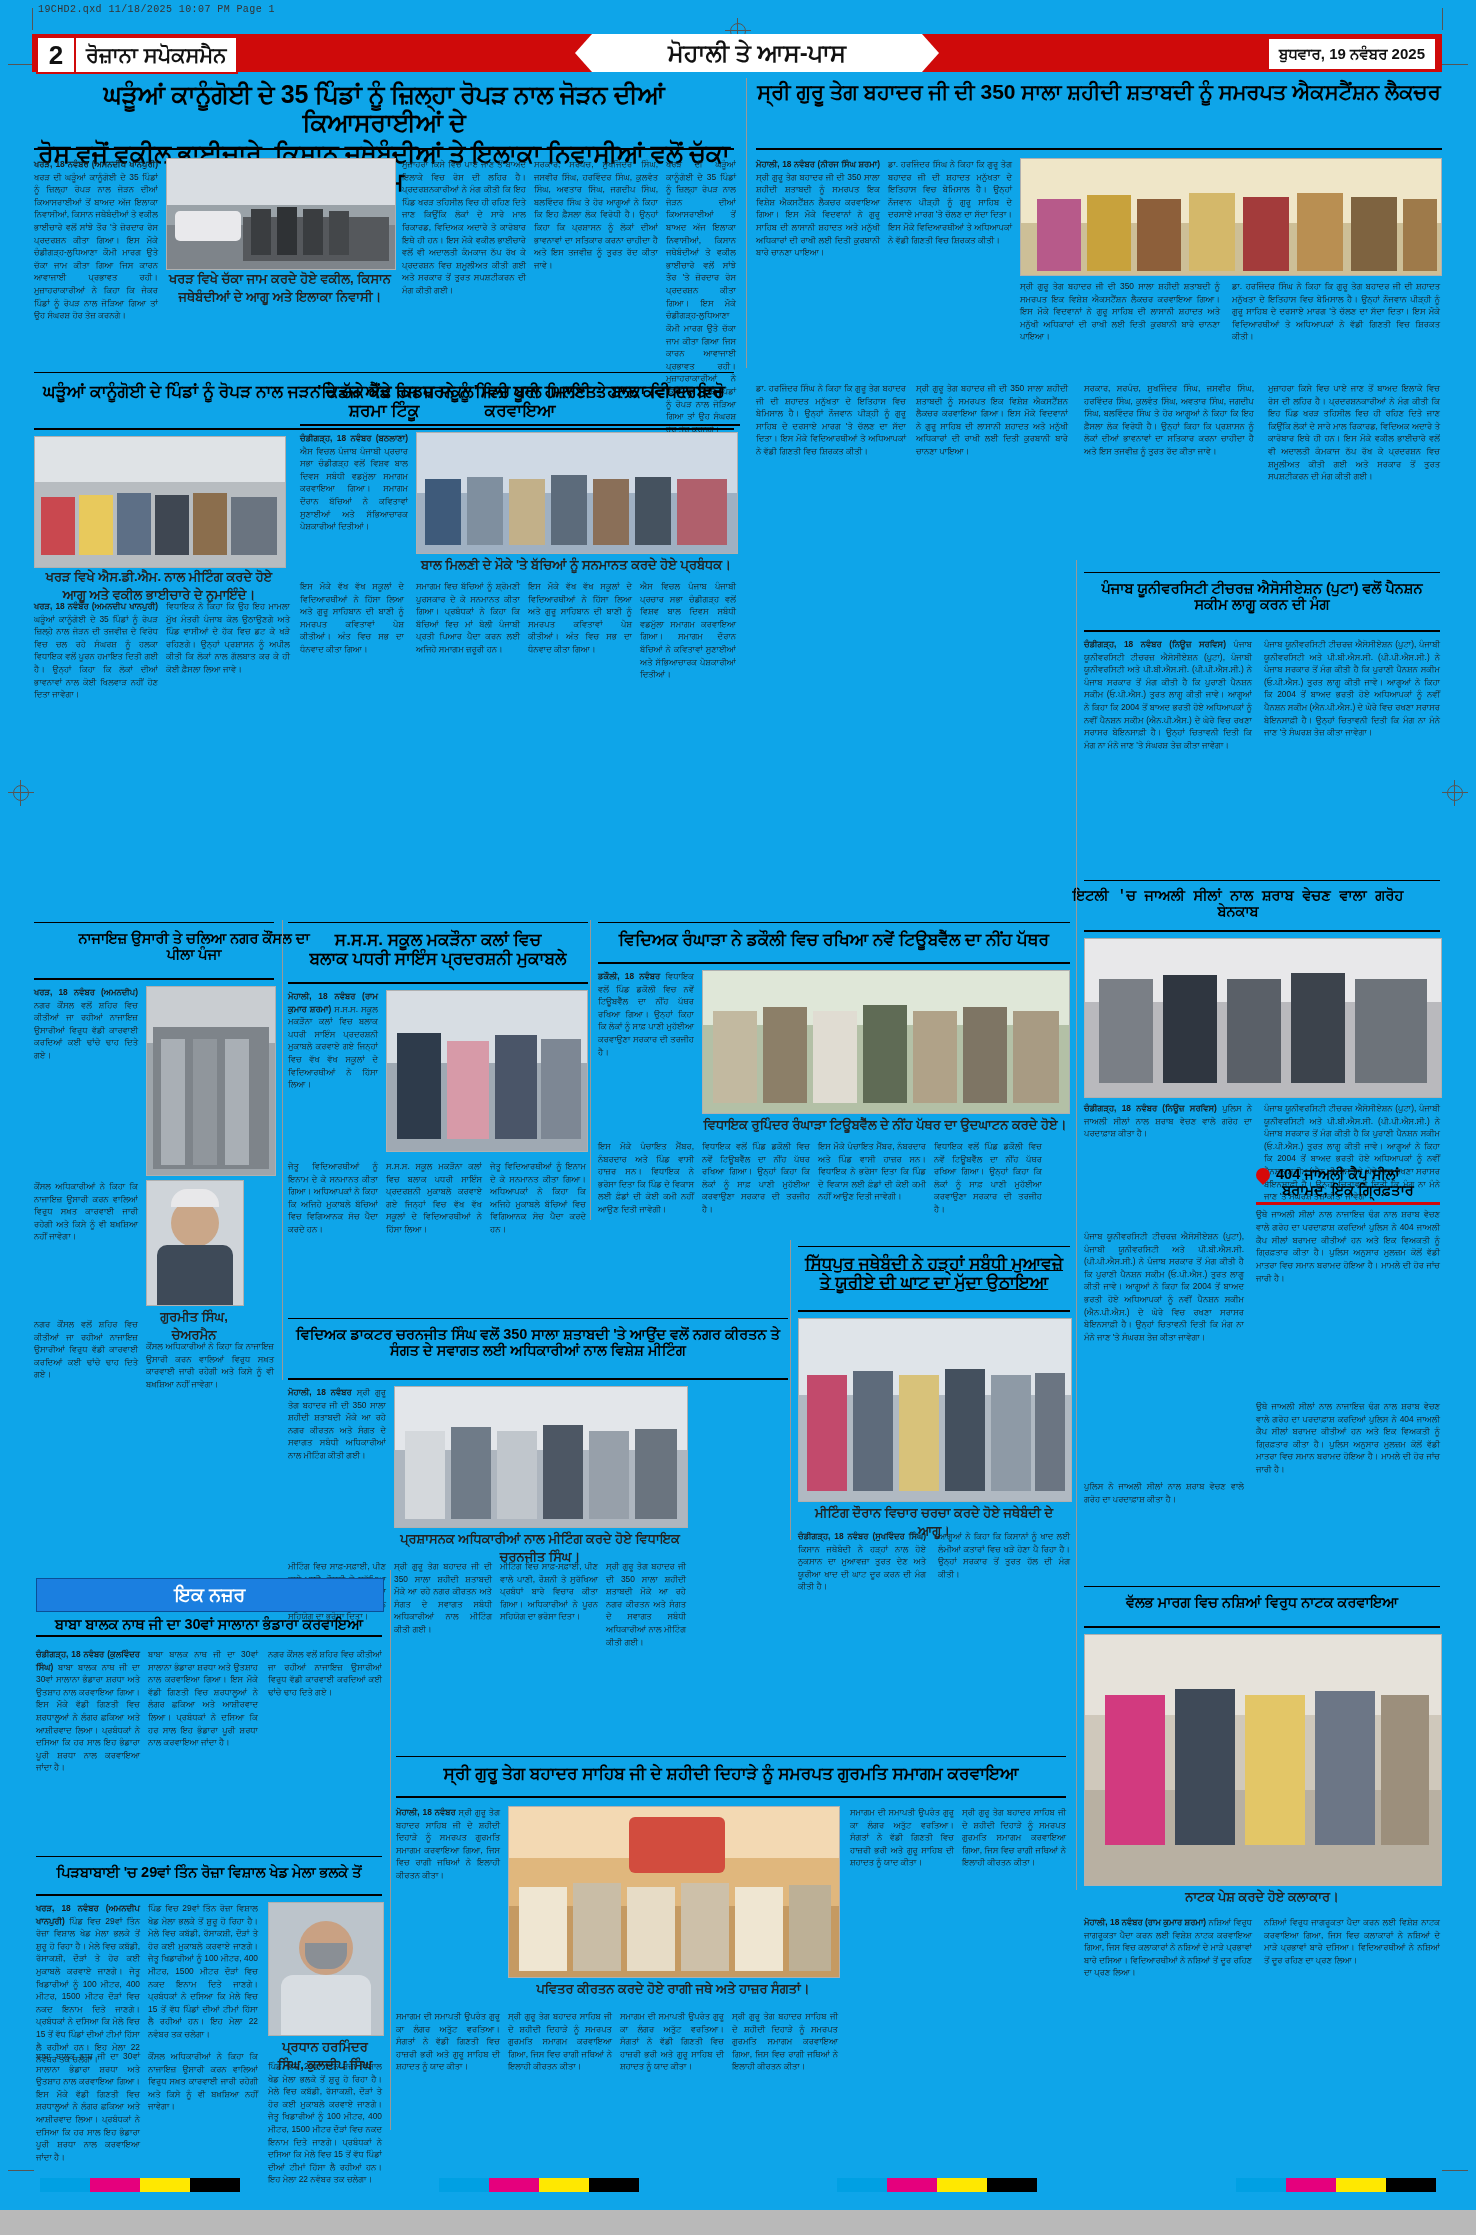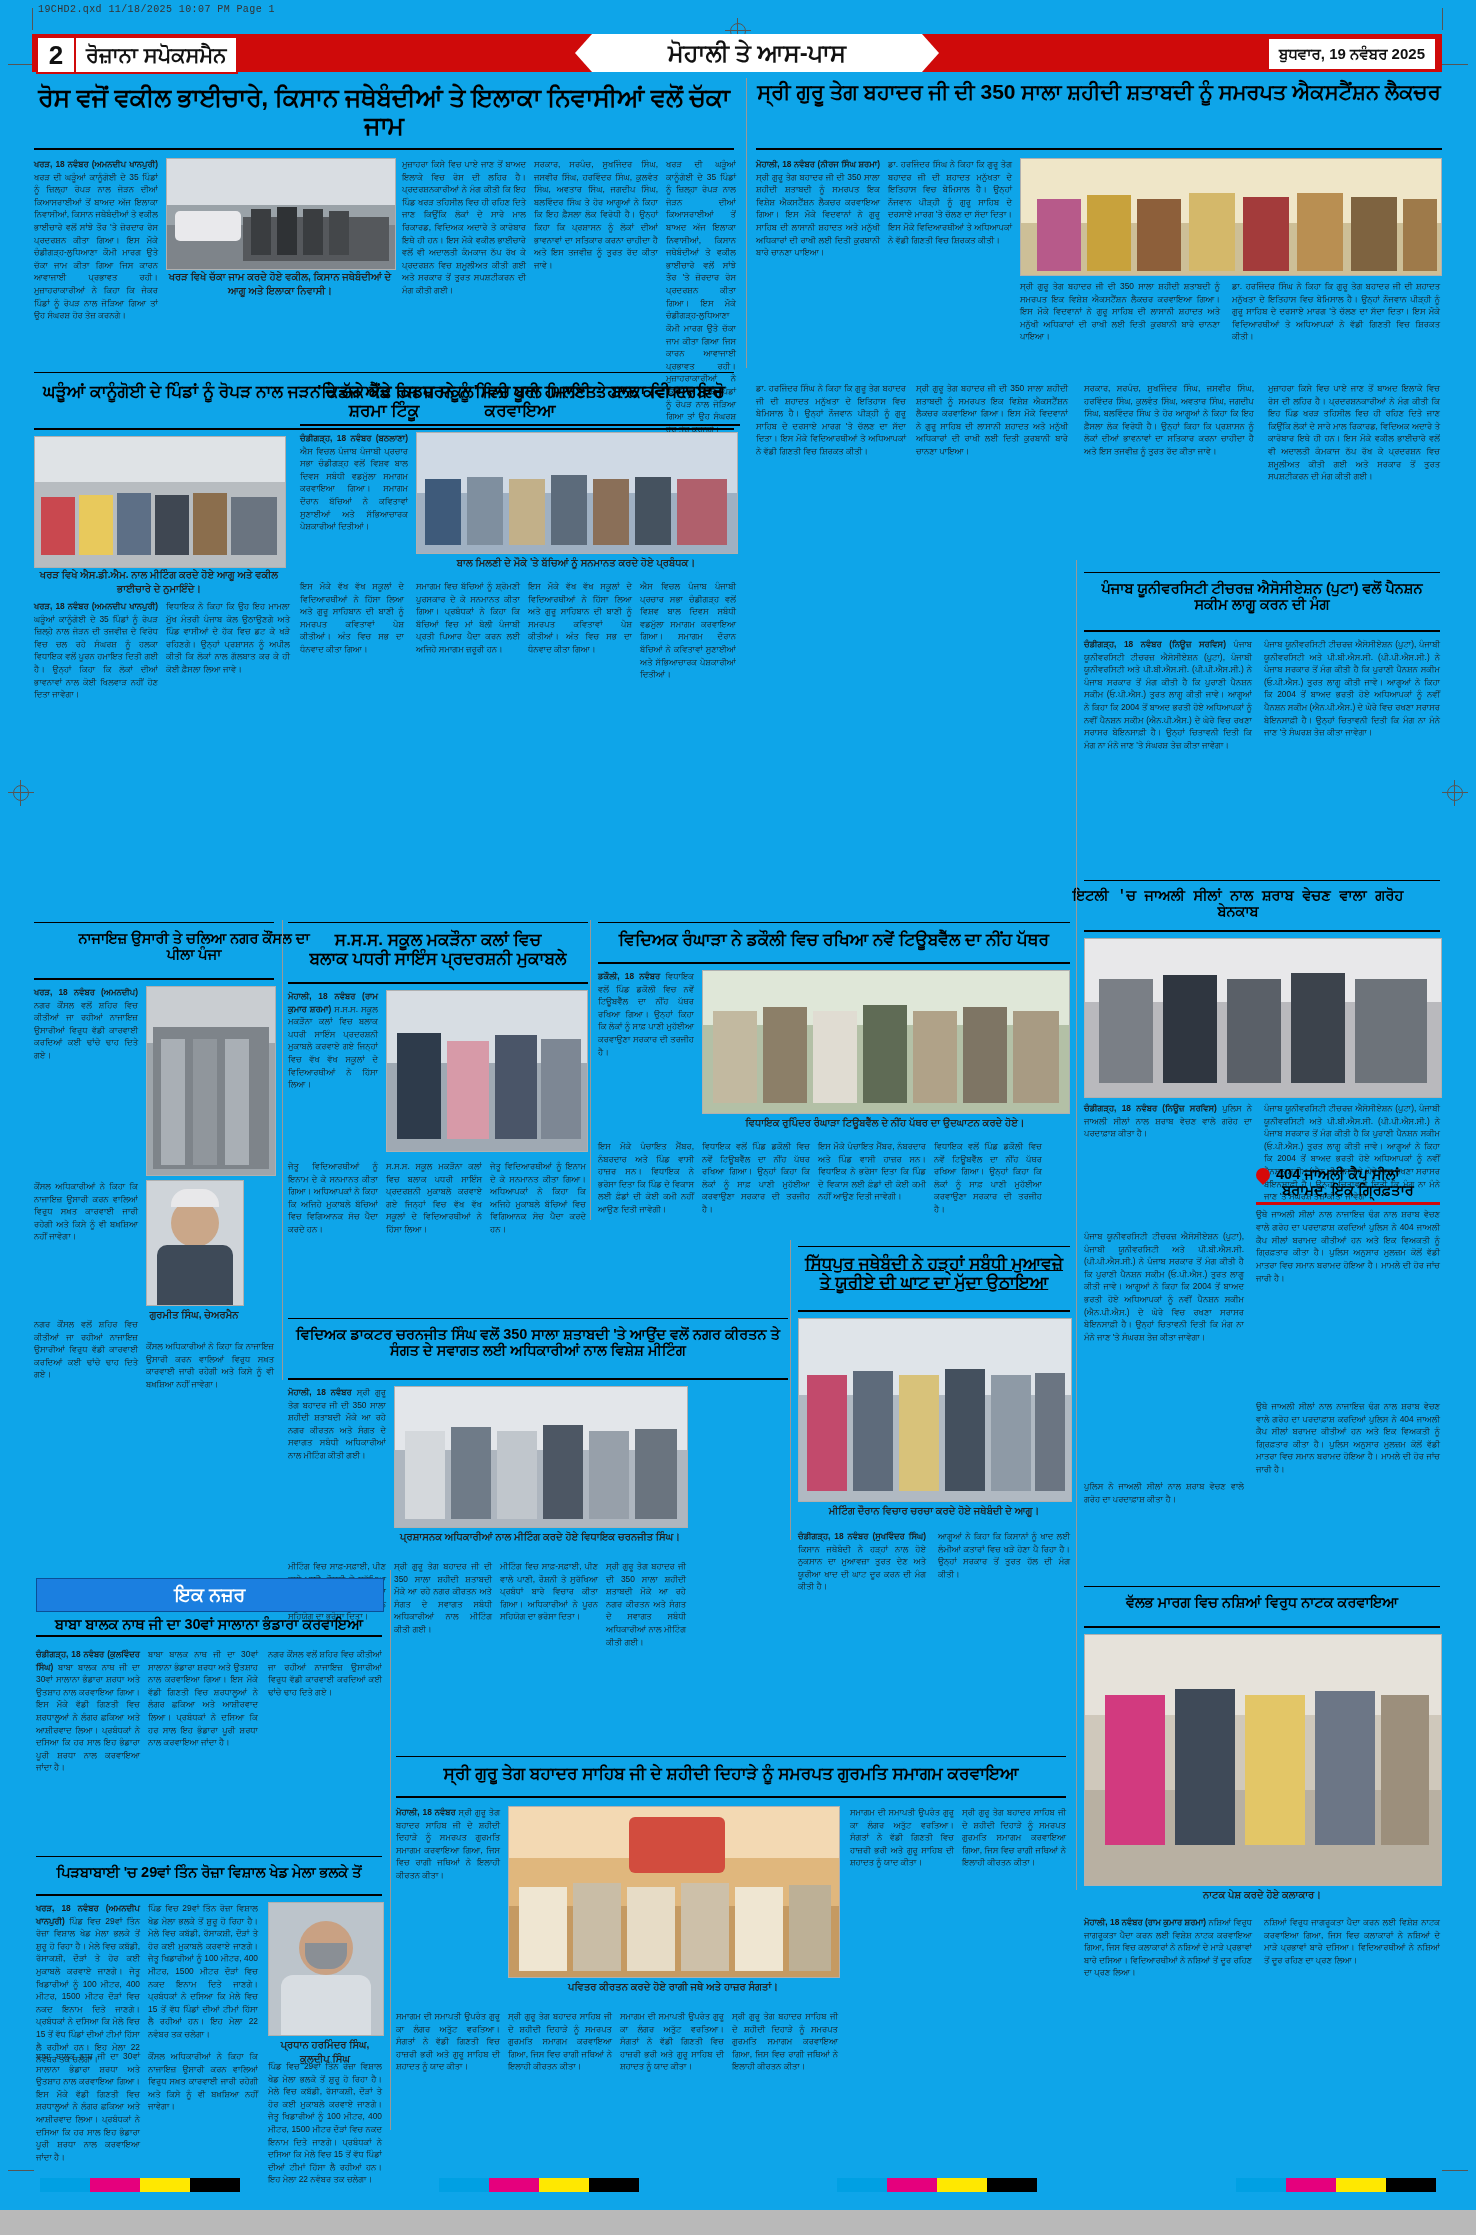--- a/index.html
+++ b/index.html
@@ -38,21 +38,21 @@
      white-space:nowrap;}
   
   .hl{font-weight:bold;color:#000;line-height:1.12;text-align:center;}
   .hl.xl{font-size:25px;}
   .hl.lg{font-size:21px;}
   .hl.md{font-size:17px;}
   .hl.sm{font-size:14.5px;}
   .body{font-size:8.4px;line-height:1.5;color:#1a1a1a;text-align:justify;
      font-family:"Liberation Sans",sans-serif;}
   .dateline{font-weight:bold;}
-  .cap{font-size:10px;line-height:1.4;color:#222;text-align:center;font-weight:bold;}
+  .cap{font-size:13px;line-height:1.4;color:#222;text-align:center;font-weight:bold;}
   .rule{background:#000;height:1px;}
   .rule2{background:#000;height:2px;}
   .vrule{position:absolute;width:1px;background:#999;}
   
   .photo{position:absolute;background:#cfcfcf;overflow:hidden;border:1px solid #b0b0b0;}
   .photo .sky{position:absolute;inset:0;}
   
   .col{position:absolute;}
   
   .blue-bar{background:#1b7fe0;color:#fff;font-weight:bold;text-align:center;font-size:19px;
@@ -95,20 +95,21 @@
     </div>
     <div class="mh-arrow-l"></div>
     <div class="mh-center">
       <span>ਮੋਹਾਲੀ ਤੇ ਆਸ-ਪਾਸ</span>
     </div>
     <div class="mh-arrow-r"></div>
     <div class="mh-date">ਬੁਧਵਾਰ, 19 ਨਵੰਬਰ 2025</div>
   </div>
 
   <div class="col" style="left:34px;top:80px;width:700px;">
+    <div class="hl xl" style="letter-spacing:-.3px;">ਘੜੂੰਆਂ ਕਾਨੂੰਗੋਈ ਦੇ 35 ਪਿੰਡਾਂ ਨੂੰ ਜ਼ਿਲ੍ਹਾ ਰੋਪੜ ਨਾਲ ਜੋੜਨ ਦੀਆਂ ਕਿਆਸਰਾਈਆਂ ਦੇ</div>
     <div class="hl xl" style="letter-spacing:-.3px;margin-top:3px;">ਰੋਸ ਵਜੋਂ ਵਕੀਲ ਭਾਈਚਾਰੇ, ਕਿਸਾਨ ਜਥੇਬੰਦੀਆਂ ਤੇ ਇਲਾਕਾ ਨਿਵਾਸੀਆਂ ਵਲੋਂ ਚੱਕਾ ਜਾਮ</div>
   </div>
   <div class="rule2" style="position:absolute;left:34px;top:148px;width:700px;"></div>
 
   <div class="col" style="left:756px;top:80px;width:686px;">
     <div class="hl lg">ਸ੍ਰੀ ਗੁਰੂ ਤੇਗ ਬਹਾਦਰ ਜੀ ਦੀ 350 ਸਾਲਾ ਸ਼ਹੀਦੀ ਸ਼ਤਾਬਦੀ ਨੂੰ ਸਮਰਪਤ ਐਕਸਟੈਂਸ਼ਨ ਲੈਕਚਰ</div>
   </div>
   <div class="rule2" style="position:absolute;left:756px;top:148px;width:686px;"></div>
 
   <div class="vrule" style="left:746px;top:78px;height:290px;"></div>

